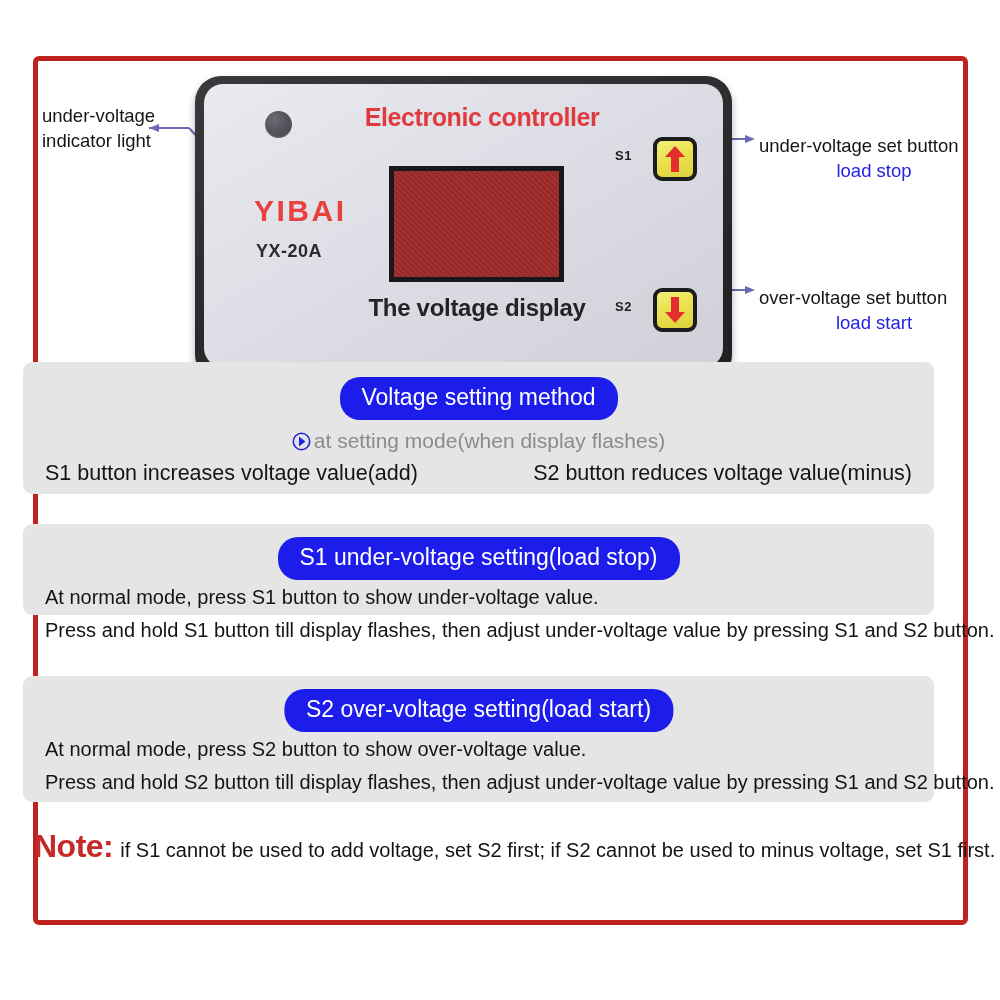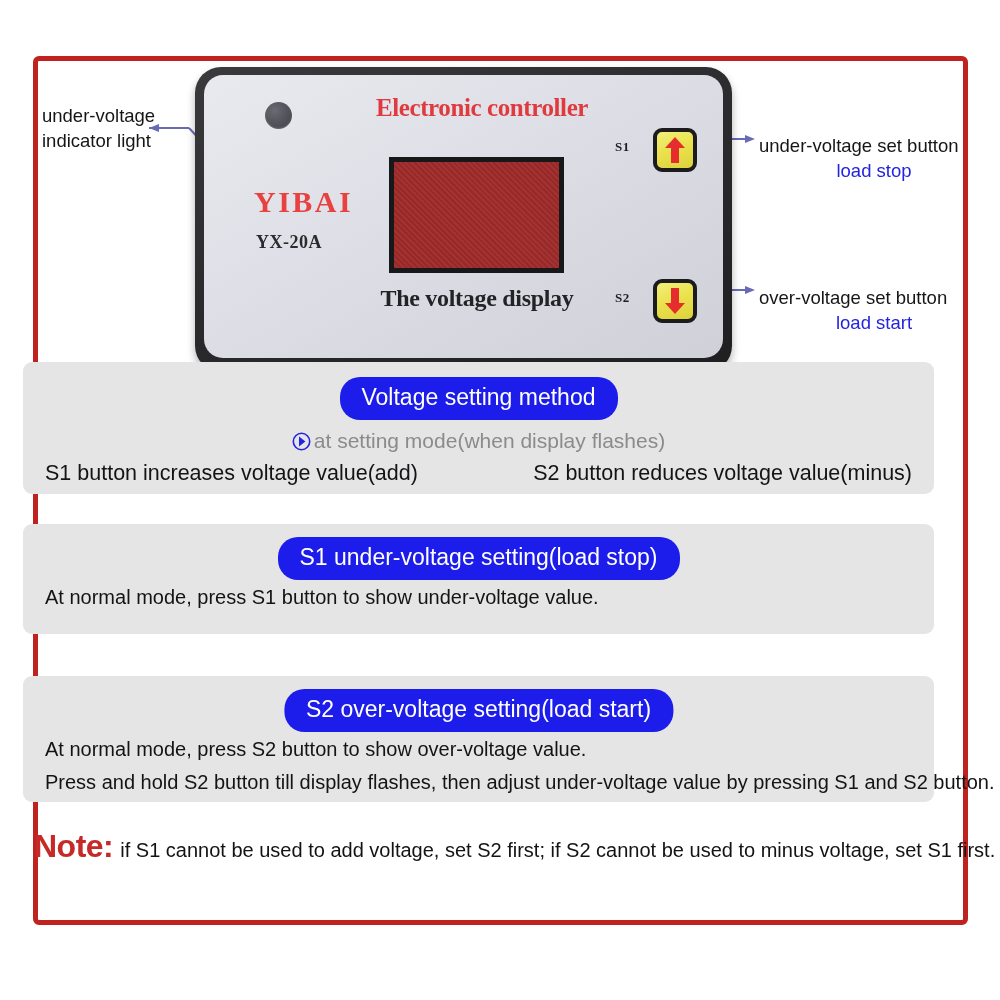--- a/index.html
+++ b/index.html
@@ -25,26 +25,25 @@
 
   
   .device-area{
     position:absolute;
     left:33px; top:56px;
     width:935px; height:345px;
   }
 
   .device{
     position:absolute;
-    left:162px; top:11px;
+    left:162px; top:20px;
     width:537px; height:305px;
     background:linear-gradient(160deg,#3a3a3c 0%,#2c2c2e 45%,#1f1f21 100%);
     border-radius:26px;
     box-shadow:0 5px 9px rgba(0,0,0,.30);
-    font-family:Liberation Serif, serif;
   }
   .device-face{
     position:absolute;
     left:9px; top:8px;
     width:519px; height:283px;
     background:linear-gradient(150deg,#e9eaef 0%,#dfe0e7 40%,#d6d7de 75%,#cfd0d8 100%);
     border-radius:19px;
     overflow:hidden;
   }
 
@@ -157,21 +156,21 @@
   
   .panel{
     position:absolute;
     left:23px;
     width:911px;
     background:#e5e5e5;
     border-radius:9px;
     box-sizing:border-box;
   }
   .p1{top:362px;height:132px;}
-  .p2{top:524px;height:110px;}
+  .p2{top:524px;height:91px;}
   .p3{top:676px;height:126px;}
 
   .pill{
     position:absolute;
     left:50%;transform:translateX(-50%);
     background:#1c1ceb;
     color:#ffffff;
     border-radius:20px;
     font-size:23px;
     line-height:23px;
@@ -320,20 +319,21 @@
     </div>
     <div class="two-col">
       <span>S1 button increases voltage value(add)</span>
       <span>S2 button reduces voltage value(minus)</span>
     </div>
   </div>
 
   <div class="panel p2">
     <div class="pill">S1 under-voltage setting(load stop)</div>
     <div class="body-line l1">At normal mode, press S1 button to show under-voltage value.</div>
+    <div class="body-line l2">Press and hold S1 button till display flashes, then adjust under-voltage value by pressing S1 and S2 button.</div>
   </div>
 
   <div class="panel p3">
     <div class="pill">S2 over-voltage setting(load start)</div>
     <div class="body-line l1">At normal mode, press S2 button to show over-voltage value.</div>
     <div class="body-line l2">Press and hold S2 button till display flashes, then adjust under-voltage value by pressing S1 and S2 button.</div>
   </div>
 
   <div class="note-row">
     <span class="note-key">Note:</span>

